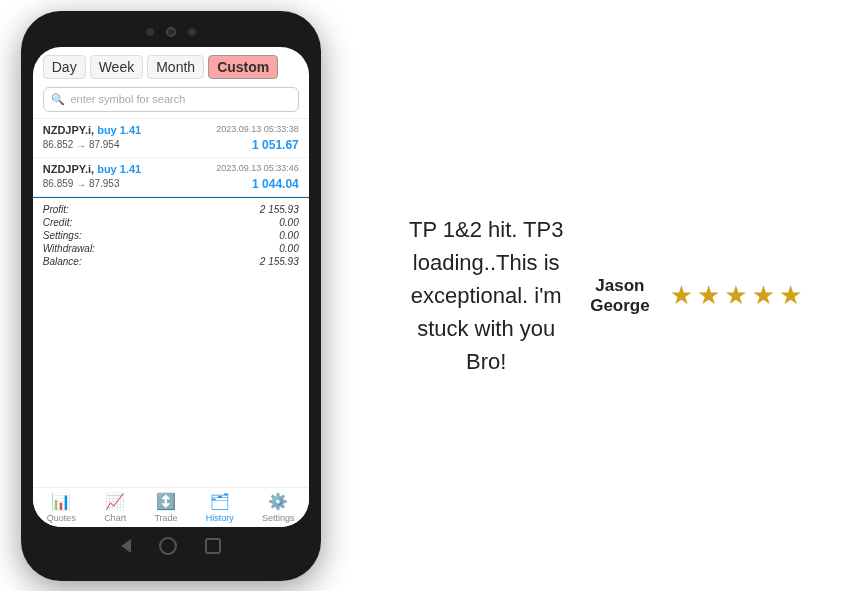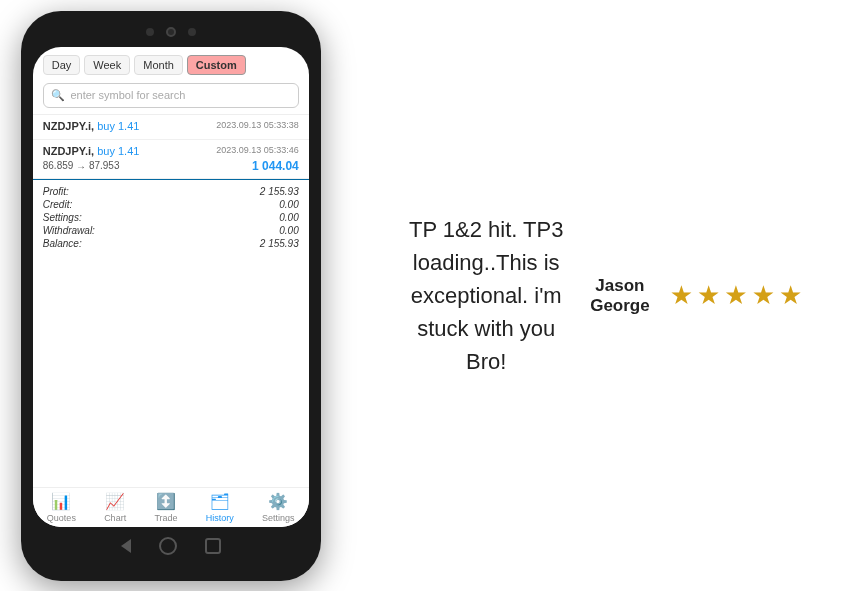--- a/index.html
+++ b/index.html
@@ -88,21 +88,21 @@
     }
     .tab-bar {
       display: flex;
       gap: 4px;
       margin-bottom: 8px;
     }
     .tab-btn {
       padding: 3px 8px;
       border: 1px solid #ddd;
       border-radius: 4px;
-      font-size: 11px;
+      font-size: 14px;
       background: #f5f5f5;
       color: #333;
       cursor: pointer;
     }
     .tab-btn.active {
       background: #fca5a5;
       border-color: #999;
       font-weight: 600;
     }
     .search-bar {
@@ -138,21 +138,21 @@
       align-items: flex-start;
       margin-bottom: 2px;
     }
     .trade-symbol {
       font-size: 11px;
       font-weight: 600;
       color: #333;
     }
     .trade-symbol span.buy {
       color: #2196f3;
-      font-weight: 400;
+      font-weight: 700;
     }
     .trade-date {
       font-size: 9px;
       color: #888;
     }
     .trade-bottom {
       display: flex;
       justify-content: space-between;
       align-items: center;
     }
@@ -277,20 +277,24 @@
 
     <div class="trades-list">
 
       <div class="trade-item">
         <div class="trade-top">
           <div class="trade-symbol">
             <span>NZDJPY.i,</span> <span class="buy">buy 1.41</span>
           </div>
           <div class="trade-date">2023.09.13 05:33:38</div>
         </div>
+        <div class="trade-bottom">
+          <div class="trade-price">86.852 → 87.954</div>
+          <div class="trade-profit">1 051.67</div>
+        </div>
       </div>
 
       <div class="trade-item">
         <div class="trade-top">
           <div class="trade-symbol">
             <span>NZDJPY.i,</span> <span class="buy">buy 1.41</span>
           </div>
           <div class="trade-date">2023.09.13 05:33:46</div>
         </div>
         <div class="trade-bottom">

